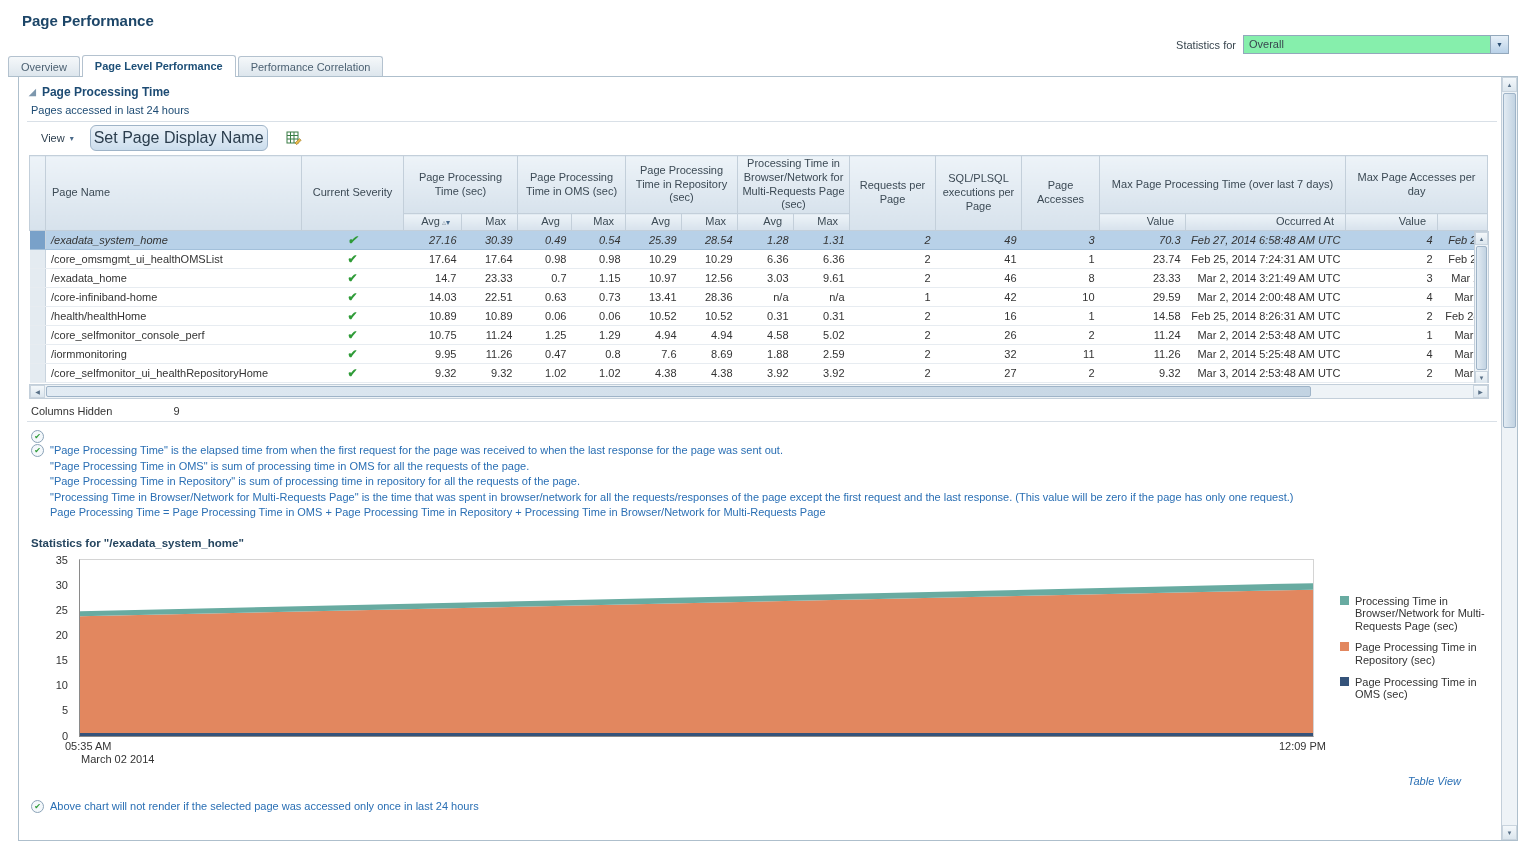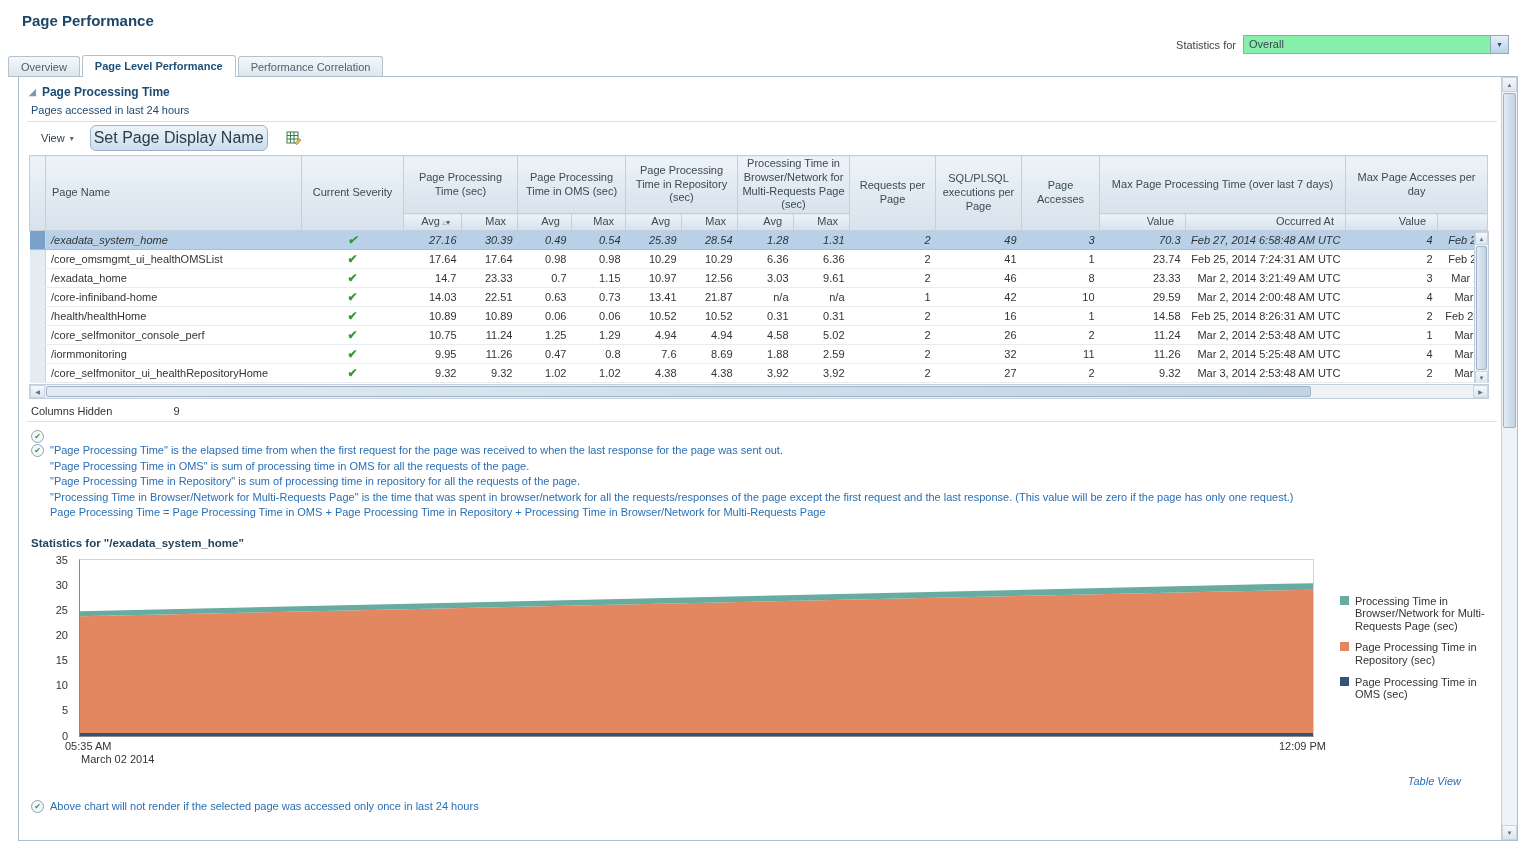--- a/index.html
+++ b/index.html
@@ -274,21 +274,21 @@
             </tr>
             <tr>
               <td class="gutter"></td>
               <td class="pname">/core-infiniband-home</td>
               <td class="sev"><span class="check">✔</span></td>
               <td class="num">14.03</td>
               <td class="num">22.51</td>
               <td class="num">0.63</td>
               <td class="num">0.73</td>
               <td class="num">13.41</td>
-              <td class="num">21.87</td>
+              <td class="num">28.36</td>
               <td class="num">n/a</td>
               <td class="num">n/a</td>
               <td class="num">1</td>
               <td class="num">42</td>
               <td class="num">10</td>
               <td class="num">29.59</td>
               <td class="num">Mar 2, 2014 2:00:48 AM UTC</td>
               <td class="num">4</td>
               <td class="num">Mar 2</td>
             </tr>

